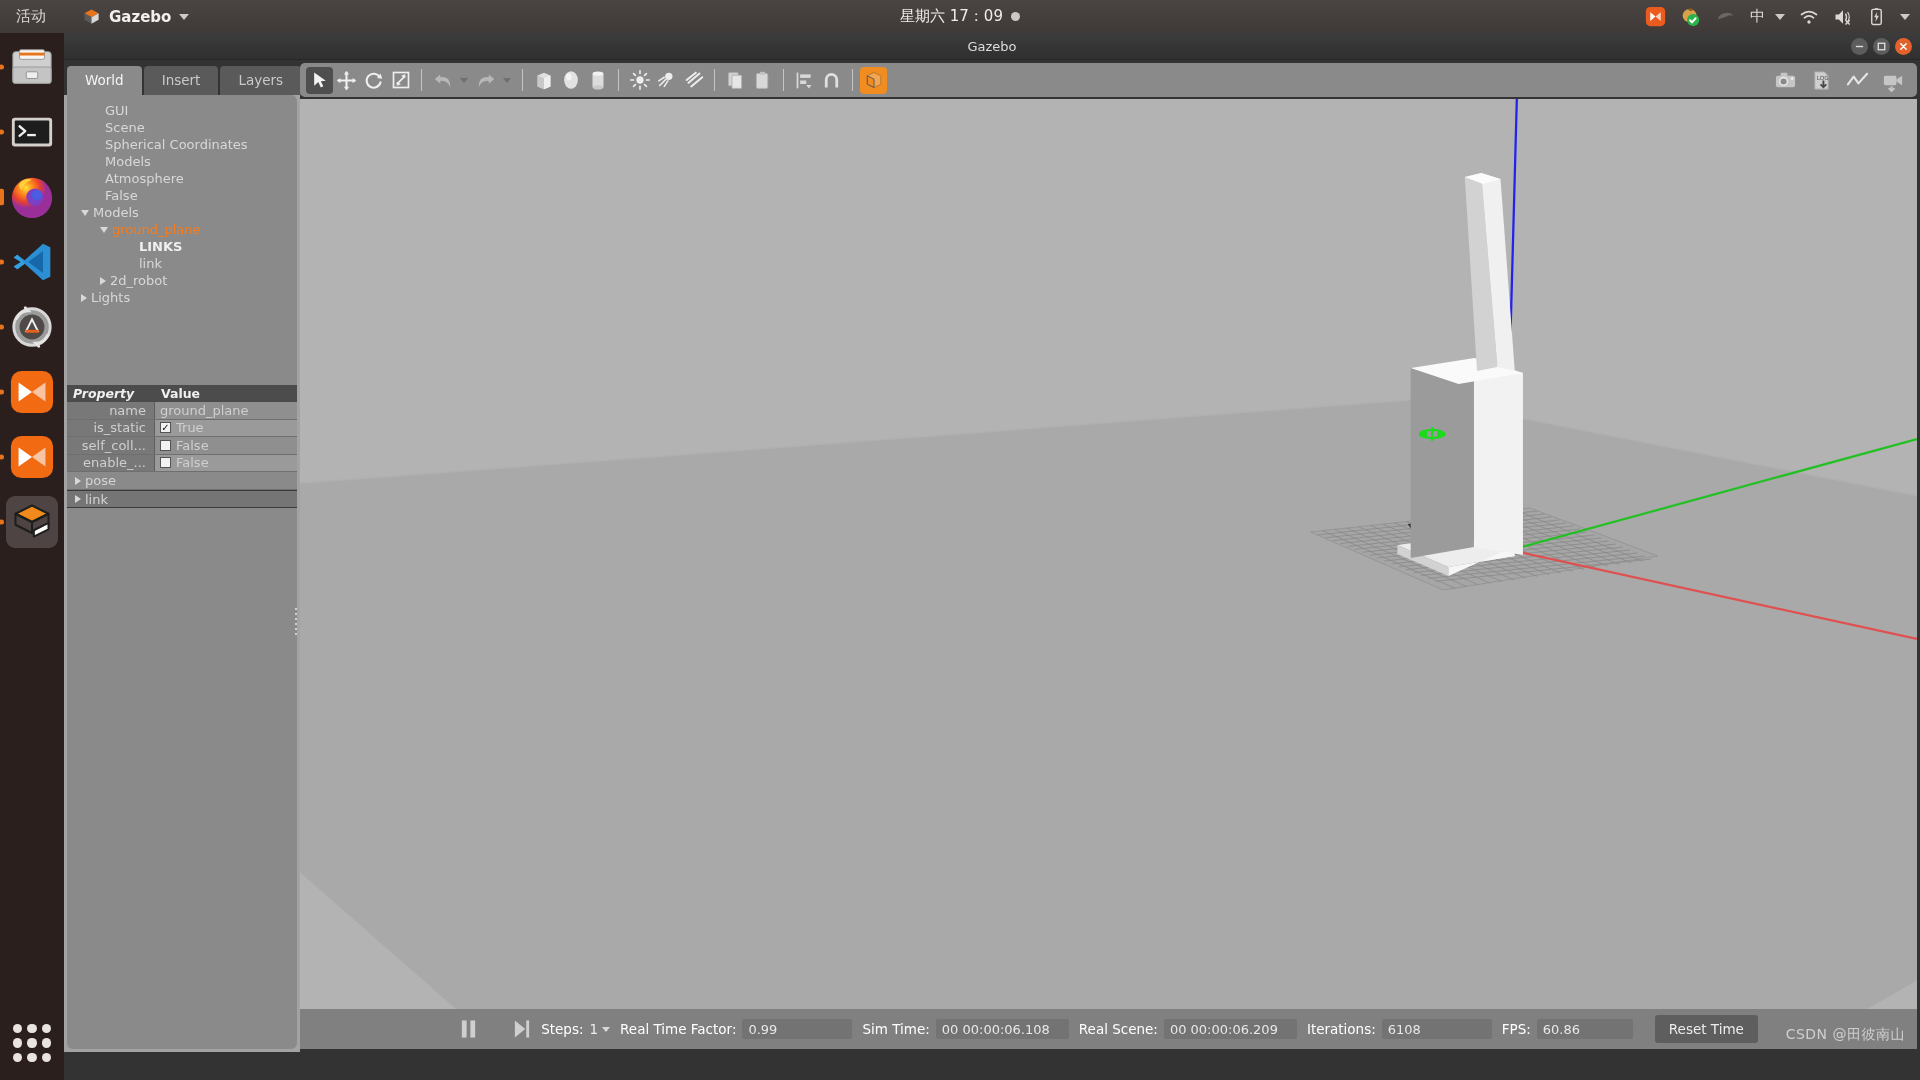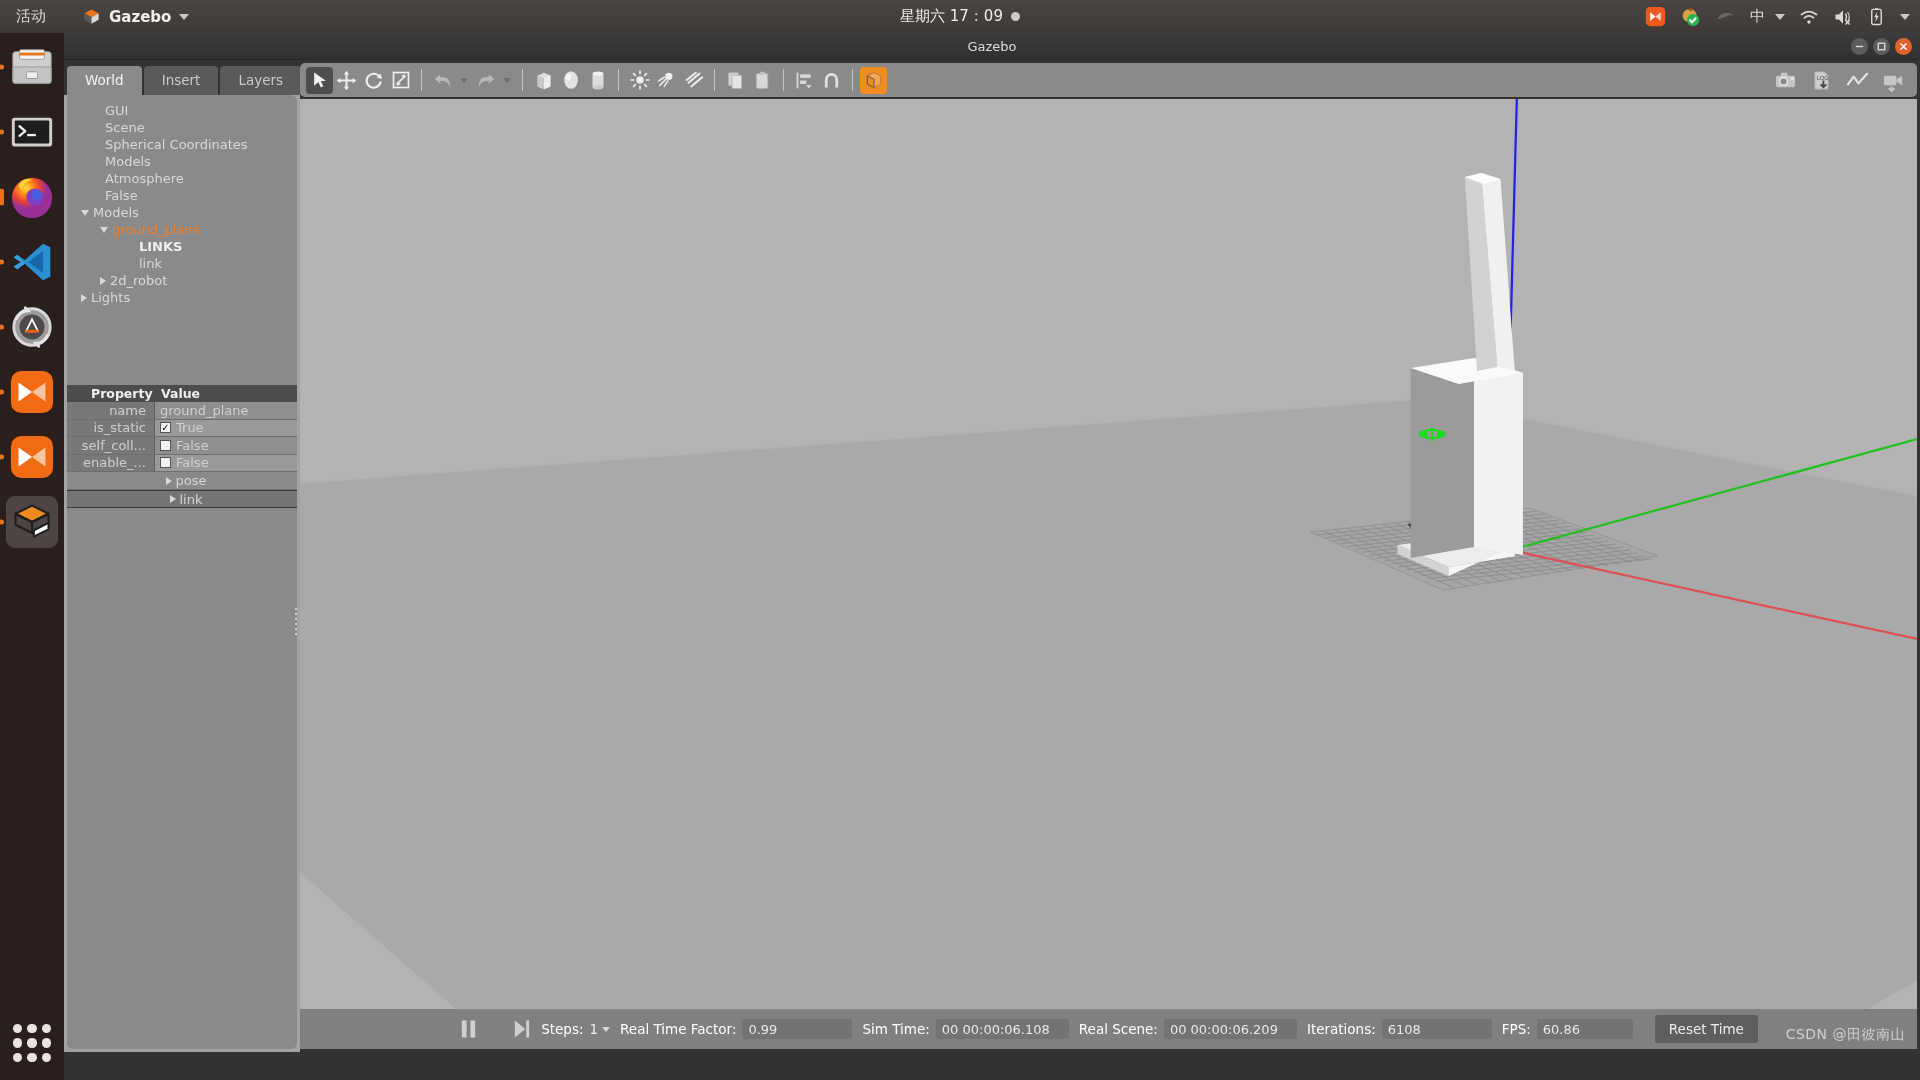--- a/index.html
+++ b/index.html
@@ -130,37 +130,37 @@
   .trow.orange .lbl { color: #f47d20; }
   .trow.bold .lbl { font-weight: bold; color: #efefef; }
   .arrow-r { width: 0;height:0; border-top:4.5px solid transparent; border-bottom:4.5px solid transparent; border-left:6px solid #d8d8d8; margin-right:4px; }
   .arrow-d { width: 0;height:0; border-left:4.5px solid transparent; border-right:4.5px solid transparent; border-top:6px solid #d8d8d8; margin-right:4px; }
   .spc { display:inline-block; }
 
   
   #proptable { margin: 2px 0 0 0; font-size: 13px; }
   #prophead { display: flex; background: #4c4c4c; height: 17px; align-items: center; }
   #prophead div { color: #f0f0f0; font-weight: bold; font-size: 12.5px; }
-  .ph-a { width: 88px; padding-left: 24px; }
+  .ph-a { width: 88px; padding-left: 6px; font-style: italic; }
   .ph-b { flex: 1; padding-left: 6px; }
   .prow { display: flex; height: 17.5px; align-items: center; border-bottom: 1px solid #6f6f6f; }
   .prow .pa {
     width: 88px; text-align: right; padding-right: 8px; color: #cfcfcf;
     background: #787878; height: 100%; display: flex; align-items: center; justify-content: flex-end;
     border-right: 1px solid #5e5e5e;
   }
   .prow .pb {
     flex: 1; padding-left: 5px; color: #cfcfcf; height: 100%;
     display: flex; align-items: center; gap: 5px; background: #8f8f8f;
   }
   .prow.alt .pb { background: #9a9a9a; }
   .cbx { width: 11px; height: 11px; background: #f2f2f2; border: 1px solid #555; display:flex; align-items:center; justify-content:center; }
   .cbx .ck { font-size: 10px; color: #111; line-height: 1; }
   .erow { display: flex; align-items: center; height: 18px; padding-left: 8px; color: #d4d4d4;
-          border-bottom: 1px solid #6f6f6f; background: #8a8a8a; cursor: pointer; justify-content: center; }
+          border-bottom: 1px solid #6f6f6f; background: #8a8a8a; cursor: pointer; }
   .erow.hl { background: #757575; border-top: 1px solid #3a3a3a; border-bottom: 1px solid #3a3a3a; }
   #splitter {
     position: absolute; right: 0; top: 540px; width: 8px; height: 42px;
     display: flex; flex-direction: column; align-items: center; justify-content: center; gap: 3px;
     cursor: col-resize;
   }
   #splitter i { width: 2px; height: 2px; background: #cfcfcf; display: block; }
 
   
   #rightarea { flex: 1; display: flex; flex-direction: column; background: #333; }

